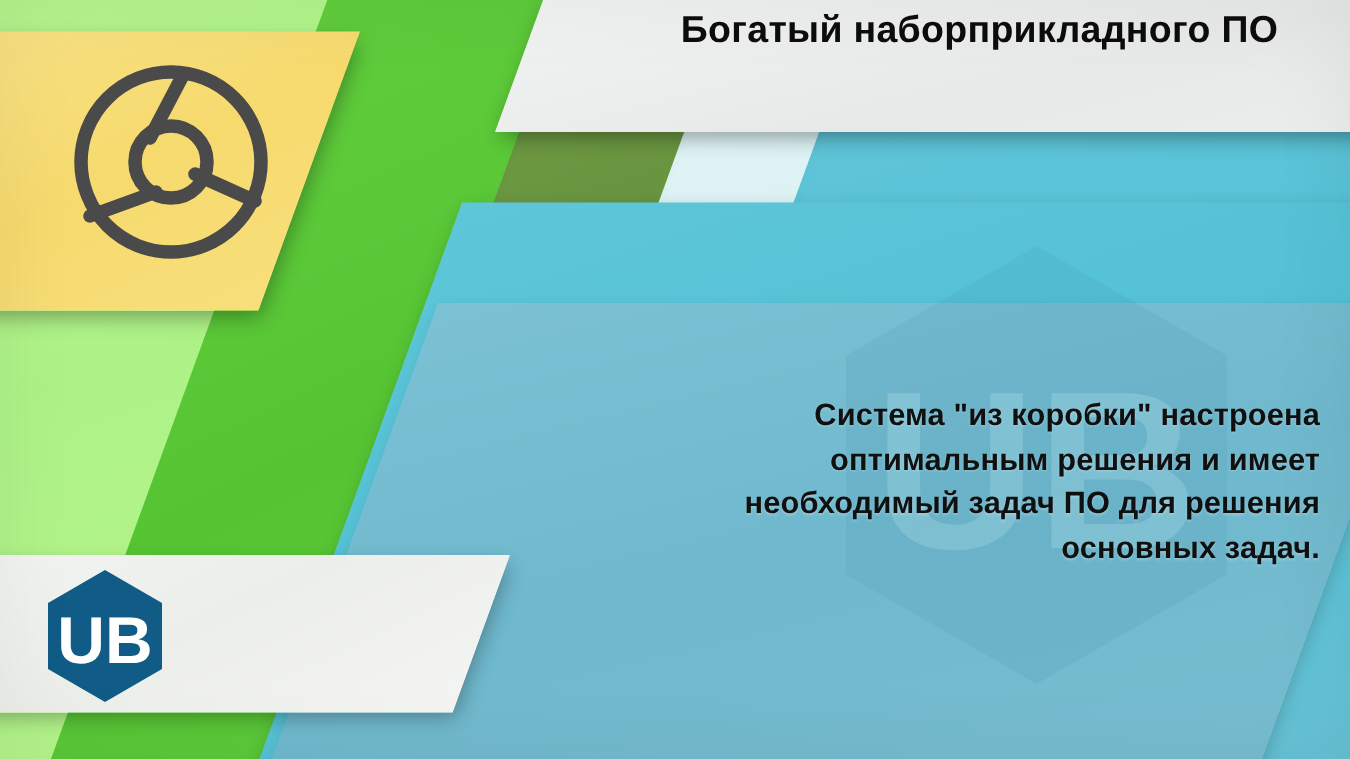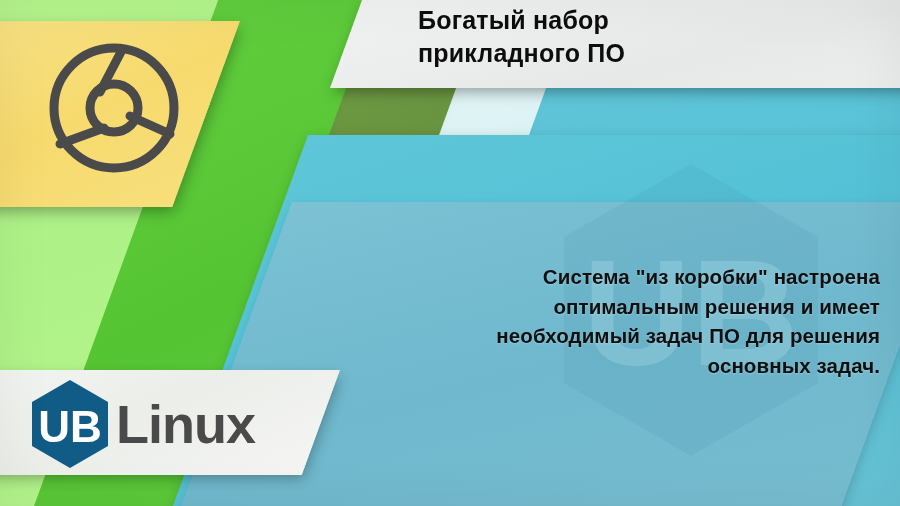--- a/index.html
+++ b/index.html
@@ -34,21 +34,21 @@
 
   
   .title-bar{
     left:330px;top:-4px;width:620px;height:92px;
     transform:skewX(-20deg);transform-origin:bottom left;
     background:linear-gradient(165deg,#f2f3f3 0%,#e7e8e8 60%,#eceded 100%);
     box-shadow:3px 6px 13px -2px rgba(0,0,0,.35);
   }
   .title-text{
     position:absolute;left:418px;top:4px;width:470px;height:84px;
-    display:flex;flex-direction:column;
+    display:flex;flex-direction:row;justify-content:center;
     font-size:25px;font-weight:bold;color:#0d0d0d;line-height:1.32;
     letter-spacing:.2px;
   }
 
   
   .cyan-panel{
     left:308px;top:135px;width:640px;height:380px;
     transform:skewX(-20deg);transform-origin:top left;
     background:linear-gradient(160deg,#5ec6d8 0%,#54c1d6 45%,#62c4d5 100%);
     box-shadow:4px 5px 14px -2px rgba(0,0,0,.30);
@@ -143,17 +143,16 @@
   </div>
 
   <div class="shape logo-bar"></div>
   <div class="logo-inner">
     <span class="hexmark">
       <svg viewBox="0 0 84 92" width="84" height="92" aria-hidden="true">
         <polygon points="42,2 80,24 80,68 42,90 4,68 4,24" fill="#105C87"></polygon>
         <text x="42" y="64" text-anchor="middle" font-family="Liberation Sans, sans-serif" font-size="44" font-weight="bold" fill="#ffffff">UB</text>
       </svg>
     </span>
-    <span class="logo-word">Linux</span>
   </div>
 
   <div class="layer vignette"></div>
 </div>
 
 </body></html>

